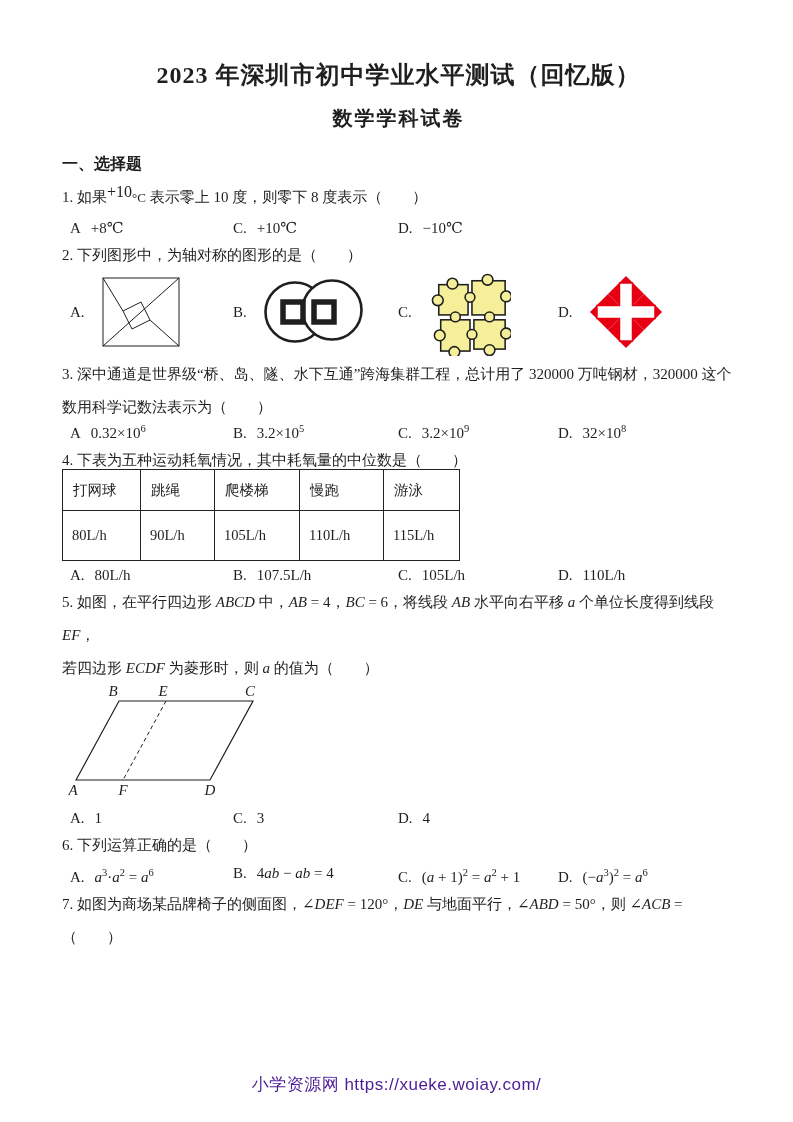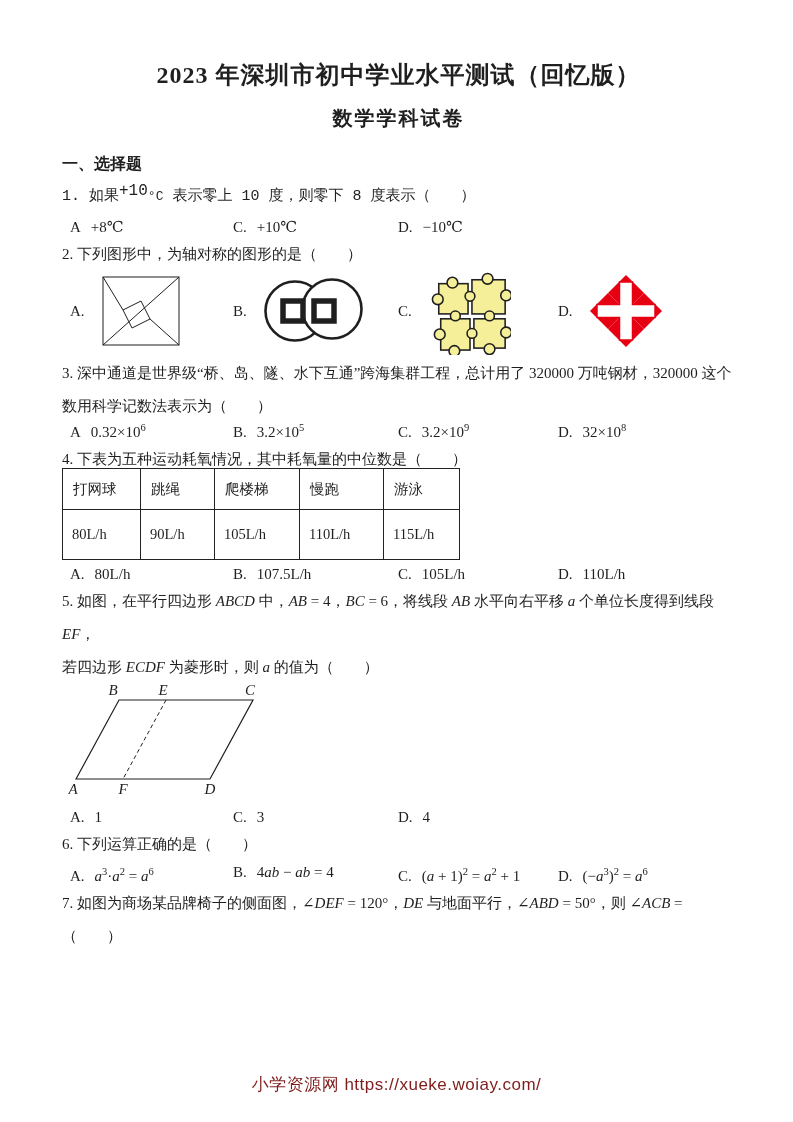--- a/index.html
+++ b/index.html
@@ -8,21 +8,21 @@
     background:#fff; box-sizing:border-box;
     padding:0 58px 0 62px;
     font-family:"Liberation Serif","DejaVu Serif",serif;
     color:#1f1f1f; font-size:15px;
     overflow:hidden;
   }
   h1.title{margin:0;padding-top:62px;font-size:24px;line-height:26px;text-align:center;font-weight:bold;letter-spacing:1px;}
   h2.subtitle{margin:18px 0 16px 0;font-size:20px;line-height:25px;text-align:center;font-weight:bold;letter-spacing:2px;}
   .section{margin-top:22px;font-size:16px;line-height:22px;font-weight:bold;}
   p.q{margin:0;line-height:33px;font-size:15px;}
-  .q1{margin-top:15px;font-family:Liberation Mono, monospace;}
+  .q1{margin-top:15px;}
   .opts{display:grid;grid-template-columns:163px 165px 160px 1fr;padding-left:8px;font-size:15px;line-height:22px;}
   .opts-1{margin-top:3px;}
   .q2{margin-top:17px;}
   .figrow{display:grid;grid-template-columns:163px 165px 160px 1fr;padding-left:8px;margin-top:-6px;height:92px;align-items:center;}
   .figcell{display:flex;align-items:center;gap:7px;}
   .q3{margin-top:8px;}
   .opts-3{margin-top:-6px;}
   .q4{margin-top:13px;}
   table.oxy{border-collapse:collapse;margin-top:-8px;table-layout:fixed;}
   table.oxy td{border:1.5px solid #222;padding:0 0 0 9px;font-size:14.5px;vertical-align:middle;}
@@ -35,21 +35,21 @@
   .q6{margin-top:8px;}
   .opts-6{margin-top:0;}
   .q7{margin-top:19px;}
   .opt-label{margin-right:10px;}
   .tk-v{font-style:italic;}
   .tk-s{font-size:10.5px;vertical-align:6px;}
   .tk-r{vertical-align:5px;font-size:16px;}
   .tk-dg{font-size:13px;}
   .footer{
     position:absolute;left:0;right:0;bottom:26px;text-align:center;
-    color:#7f1d1d;font-family:"Liberation Sans","DejaVu Sans",sans-serif;
+    color:#4c1d95;font-family:"Liberation Sans","DejaVu Sans",sans-serif;
     font-size:17px;letter-spacing:0.5px;
   }
   svg text.flabel{font-family:"Liberation Serif","DejaVu Serif",serif;font-style:italic;font-size:15px;fill:#1f1f1f;}
 </style>
 </head>
 <body>
 
 <div class="page">
 
   <h1 class="title">2023 年深圳市初中学业水平测试（回忆版）</h1>

